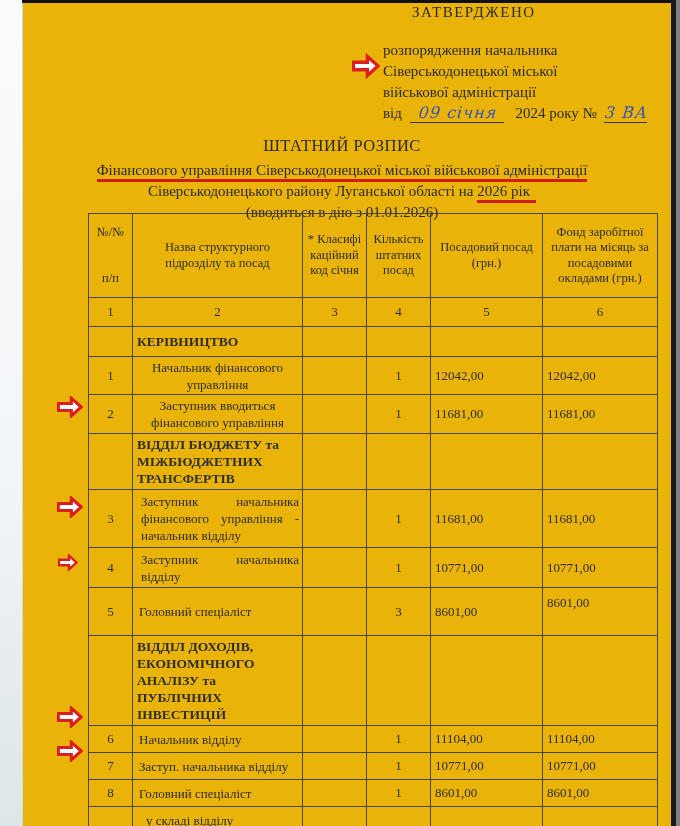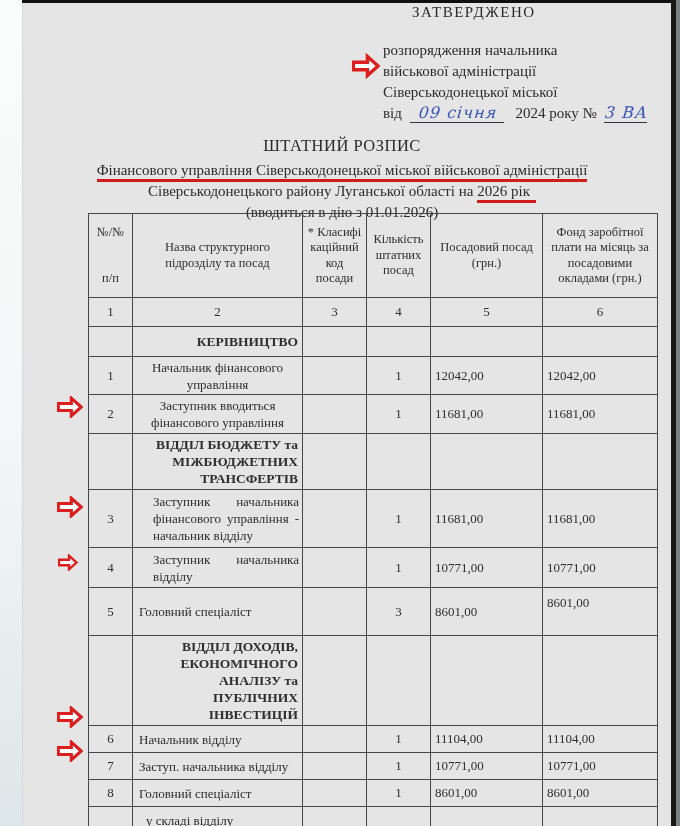--- a/index.html
+++ b/index.html
@@ -1,18 +1,18 @@
 <!DOCTYPE html>
 <html><head>
 <meta charset="utf-8">
 <style>
   html,body{margin:0;padding:0;background:#c8c8c8;}
   .page{
     position:relative;width:680px;height:826px;margin:0 auto;
-    background:#e5e5e5;overflow:hidden;
+    background:#eab308;overflow:hidden;
     font-family:"Liberation Serif", serif;color:#2b2b2b;
   }
   
   .edge-left{position:absolute;left:0;top:0;width:22px;height:826px;
     background:linear-gradient(180deg,#fbfcfc 0%,#f3f6f6 55%,#dde6e8 100%);
     border-right:1px solid #d4dadb;}
   .edge-top{position:absolute;left:22px;right:0;top:0;height:3px;background:#101010;}
   .edge-right-line{position:absolute;left:671px;top:0;width:5px;height:826px;background:#191919;}
   .edge-right-outer{position:absolute;left:676px;top:0;right:0;height:826px;background:#7d8384;}
 
@@ -44,44 +44,44 @@
     border:1px solid #474747;padding:1px 4px;vertical-align:middle;
     overflow:hidden;font-weight:normal;
   }
   .staff-table th{font-size:12.5px;line-height:15.5px;text-align:center;}
   .c1h{display:flex;flex-direction:column;justify-content:space-between;height:62px;padding:4px 0;}
   .colnums td{text-align:center;font-size:13px;}
   td.num{text-align:center;}
   td.money{text-align:left;}
   td.name{line-height:17px;padding-left:6px;padding-right:6px;}
   td.name.center{text-align:center;}
-  td.name.justify{text-align:justify;text-align-last:left;padding-left:20px;padding-right:3px;}
+  td.name.justify{text-align:justify;text-align-last:left;padding-left:8px;padding-right:3px;}
   td.name.indent{padding-left:13px;}
-  td.section{font-weight:bold;text-align:right;font-size:13.5px;line-height:17px;padding:2px 4px;}
+  td.section{font-weight:bold;text-align:left;font-size:13.5px;line-height:17px;padding:2px 4px;}
   td.v-top{vertical-align:top;padding-top:7px;}
 
   
   .arrow{position:absolute;}
   .arrow polygon{fill:#ffffff;stroke:#dc1e1e;stroke-width:2.4;stroke-linejoin:miter;}
 </style>
 </head>
 <body>
 
 <div class="page">
 
   <div class="edge-left"></div>
   <div class="edge-top"></div>
   <div class="edge-right-line"></div>
   <div class="edge-right-outer"></div>
 
   <div class="approval">
     <div class="stamp">ЗАТВЕРДЖЕНО</div>
     <div>розпорядження начальника</div>
+    <div>Сіверськодонецької міської</div>
     <div>військової адміністрації</div>
-    <div>Сіверськодонецької міської</div>
     <div class="date-line">
       <span>від</span>
       <span class="handwrite hw-date">09 січня</span>
       <span>2024 року №</span>
       <span class="handwrite hw-num">3 ВА</span>
     </div>
   </div>
 
   <div class="title-block">
     <div class="doc-title">ШТАТНИЙ РОЗПИС</div>
@@ -101,21 +101,21 @@
     </colgroup>
     <thead>
       <tr style="height:84px">
         <th>
           <div class="c1h">
             <span>№/№</span>
             <span>п/п</span>
           </div>
         </th>
         <th>Назва структурного підрозділу та посад</th>
-        <th>* Класифі каційний код посади</th>
+        <th>* Класифі каційний код січня</th>
         <th>Кількість штатних посад</th>
         <th>Посадовий посад (грн.)</th>
         <th>Фонд заробітної плати на місяць за посадовими окладами (грн.)</th>
       </tr>
       <tr class="colnums" style="height:29px">
         <td>1</td>
         <td>2</td>
         <td>3</td>
         <td>4</td>
         <td>5</td>

